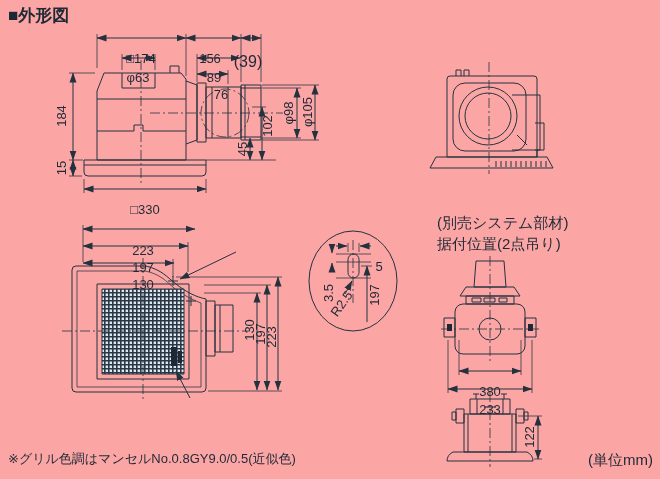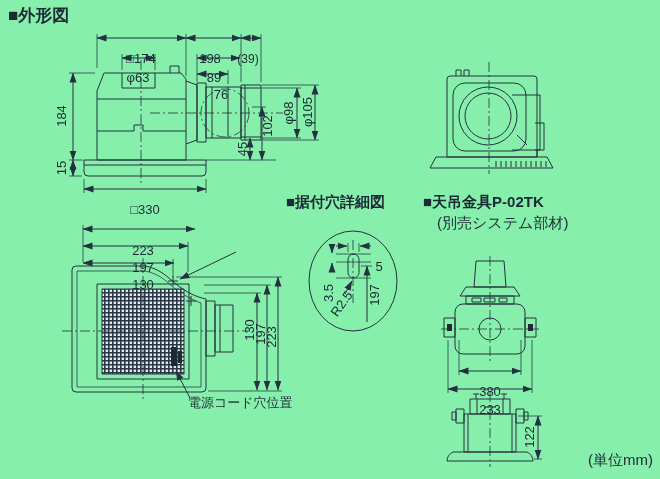--- a/index.html
+++ b/index.html
@@ -1,29 +1,29 @@
 <!DOCTYPE html>
 <html><head>
 <meta charset="utf-8">
 <style>
   html,body{margin:0;padding:0;}
   .canvas{
     position:relative;
     width:660px;height:479px;
-    background:#86efac;
+    background:#fca5a5;
     font-family:"Liberation Sans","DejaVu Sans",sans-serif;
     color:#1d2a36;
     overflow:hidden;
   }
   .canvas svg{position:absolute;left:0;top:0;}
   .t{position:absolute;font-size:13px;line-height:1.1;color:#1d2a36;white-space:nowrap;}
   .ctr{transform:translateX(-50%);margin-top:28px;}
   .rot{transform:translate(-50%,-50%) rotate(-90deg);}
   .rotd{transform:translate(-50%,-50%) rotate(-55deg);}
-  .sm{font-size:12px;}
+  .sm{font-size:16px;}
   .title{font-size:17px;font-weight:700;}
   .hdr{font-size:15px;font-weight:600;}
   .sub{font-size:15px;font-weight:400;}
   .cl{stroke-dasharray:10 3 2 3;stroke-width:.8;}
   .ext{stroke-width:.75;}
 </style>
 </head>
 <body>
 
 <div class="canvas">
@@ -173,48 +173,47 @@
     <path marker-end="url(#ar)" d="M345 294 L352 281"></path>
     <path marker-start="url(#ar)" d="M367 266 V322"></path>
     <path marker-end="url(#ar)" d="M236 252 L180 279"></path>
     <path marker-end="url(#ar)" d="M190 398 L176 371"></path>
   </g>
 </svg>
 
   <span class="t title" style="left:8px;top:7px">■外形図</span>
 
   <span class="t ctr" style="left:141px;top:24px">□174</span>
-  <span class="t ctr" style="left:210px;top:24px">198</span>
+  <span class="t ctr" style="left:210px;top:24px">156</span>
   <span class="t ctr sm" style="left:248px;top:25px">(39)</span>
   <span class="t ctr" style="left:138px;top:43px">φ63</span>
   <span class="t ctr" style="left:214px;top:43px">89</span>
   <span class="t ctr" style="left:221px;top:60px">76</span>
   <span class="t rot" style="left:62px;top:116px">184</span>
   <span class="t rot" style="left:62px;top:168px">15</span>
   <span class="t ctr" style="left:145px;top:175px">□330</span>
   <span class="t rot" style="left:289px;top:113px">φ98</span>
   <span class="t rot" style="left:308px;top:112px">φ105</span>
   <span class="t rot" style="left:268px;top:126px">102</span>
   <span class="t rot" style="left:243px;top:149px">45</span>
 
-  <span class="t hdr" style="left:286px;top:194px">■据付穴詳細図</span>
-  <span class="t hdr" style="left:423px;top:194px">■天吊金具P-02TK</span>
   <span class="t sub" style="left:437px;top:215px">(別売システム部材)</span>
+  <span class="t sub" style="left:437px;top:236px">据付位置(2点吊り)</span>
 
   <span class="t ctr" style="left:143px;top:216px">223</span>
   <span class="t ctr" style="left:143px;top:233px">197</span>
   <span class="t ctr" style="left:143px;top:250px">130</span>
   <span class="t rot" style="left:250px;top:330px">130</span>
   <span class="t rot" style="left:261px;top:334px">197</span>
   <span class="t rot" style="left:272px;top:337px">223</span>
-  <span class="t" style="left:188px;top:396px">電源コード穴位置</span>
 
   <span class="t ctr" style="left:379px;top:232px">5</span>
   <span class="t rot" style="left:329px;top:293px">3.5</span>
   <span class="t rotd" style="left:342px;top:304px">R2.5</span>
   <span class="t rot" style="left:375px;top:295px">197</span>
 
   <span class="t ctr" style="left:490px;top:357px">380</span>
   <span class="t ctr" style="left:490px;top:375px">233</span>
   <span class="t rot" style="left:530px;top:437px">122</span>
 
   <span class="t sub" style="left:588px;top:452px">(単位mm)</span>
+  <span class="t" style="left:8px;top:452px">※グリル色調はマンセルNo.0.8GY9.0/0.5(近似色)</span>
 </div>
 
 </body></html>

